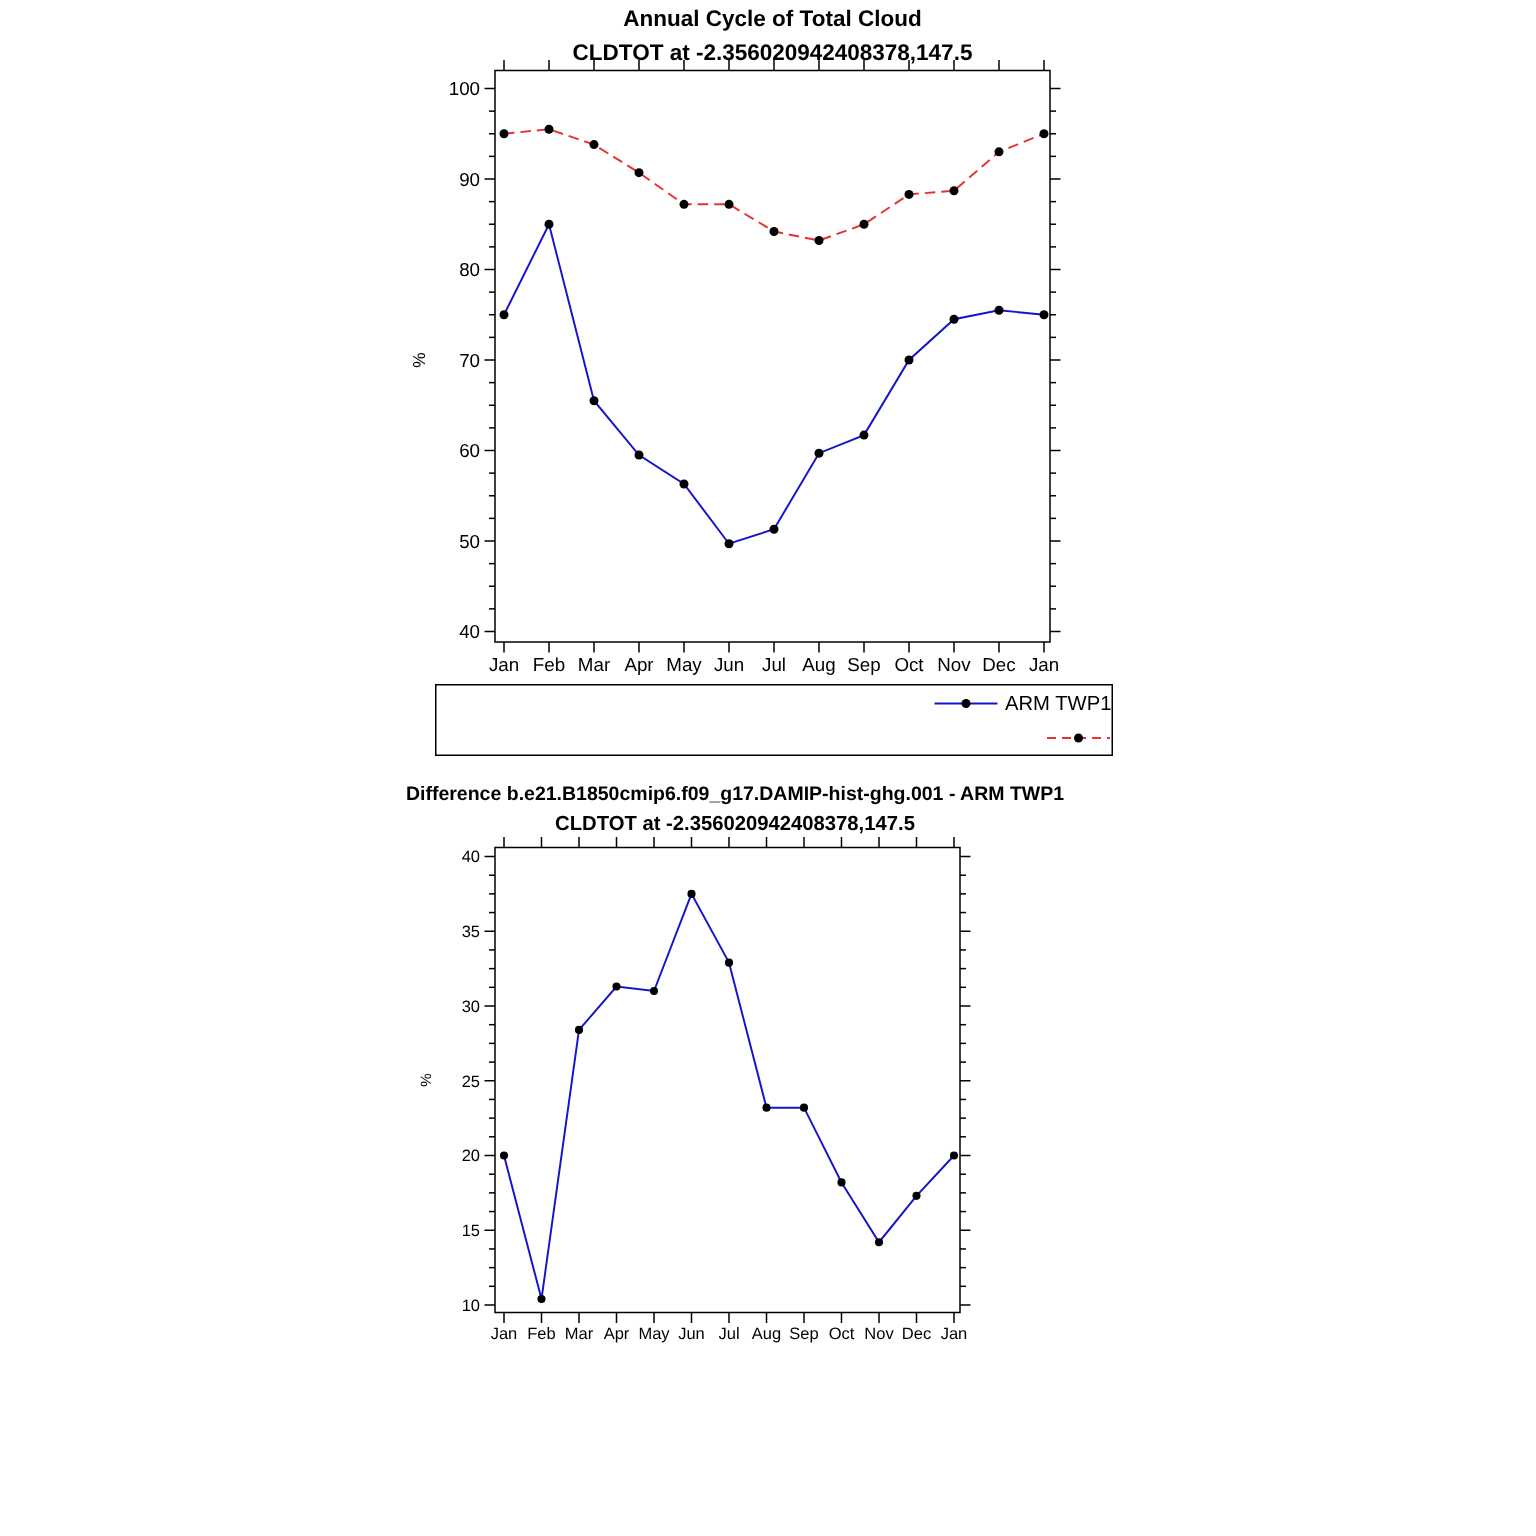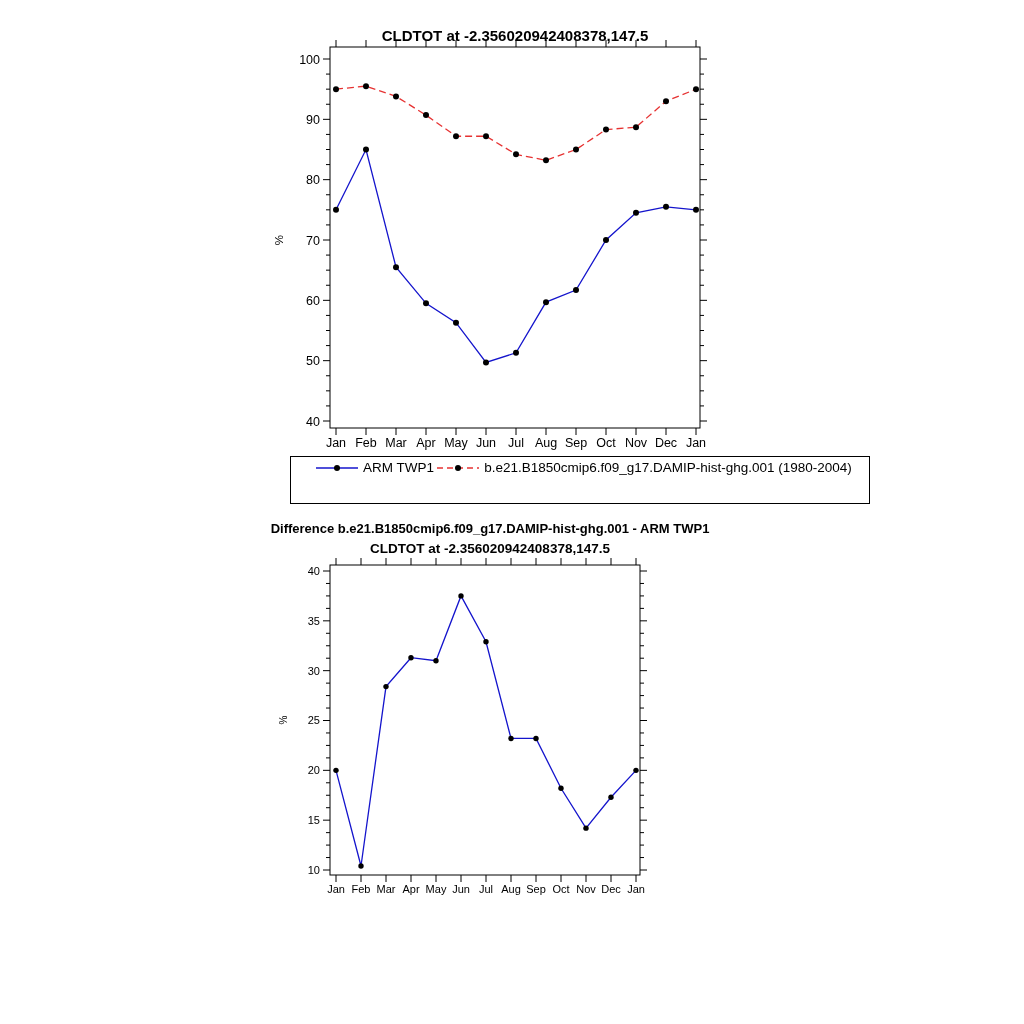--- a/index.html
+++ b/index.html
@@ -4,34 +4,35 @@
 <style>
   html,body{margin:0;padding:0;background:#ffffff;}
   #page{position:relative;width:1024px;height:1024px;background:#ffffff;overflow:hidden;
         font-family:"Liberation Sans","DejaVu Sans",sans-serif;color:#000;}
   .abs{position:absolute;}
   .chart-title{font-weight:bold;text-align:center;}
   .chart-subtitle{font-weight:bold;text-align:center;}
   #top-title{left:250px;top:4px;width:530px;font-size:15px;}
   #top-subtitle{left:250px;top:27px;width:530px;font-size:15px;}
   #top-plot{left:250px;top:40px;width:520px;height:415px;overflow:visible;}
-  #legend-box{left:290px;top:456px;width:580px;height:48px;border:1px solid #000;
-              display:flex;justify-content:center;gap:2px;padding-left:7px;box-sizing:border-box;}
+  #legend-box{left:290px;top:456px;width:452px;height:48px;border:1px solid #000;
+              display:flex;flex-direction:column;justify-content:center;gap:2px;padding-left:7px;box-sizing:border-box;align-items:flex-end;}
   .legend-row{display:flex;align-items:center;gap:4px;height:21px;}
   .legend-label{font-size:13.5px;white-space:nowrap;}
   #bottom-title{left:230px;top:521px;width:520px;font-size:13px;}
   #bottom-subtitle{left:230px;top:541px;width:520px;font-size:13.5px;}
   #bottom-plot{left:250px;top:560px;width:440px;height:335px;overflow:visible;}
   svg text{font-family:"Liberation Sans","DejaVu Sans",sans-serif;}
 </style>
 </head>
 <body>
 
 <div id="page">
 
+  <div id="top-title" class="abs chart-title">Annual Cycle of Total Cloud</div>
   <div id="top-subtitle" class="abs chart-subtitle">CLDTOT at -2.356020942408378,147.5</div>
   <svg id="top-plot" class="abs">
       <rect x="80" y="7" width="370" height="381" fill="none" stroke="#000000" stroke-width="1"></rect>
       <line x1="80" y1="381" x2="73" y2="381" stroke="#000000" stroke-width="1"></line>
       <line x1="450" y1="381" x2="457" y2="381" stroke="#000000" stroke-width="1"></line>
       <text x="70" y="385.5" text-anchor="end" font-size="12.5" fill="#000">40</text>
       <line x1="80" y1="320.6666666666667" x2="73" y2="320.6666666666667" stroke="#000000" stroke-width="1"></line>
       <line x1="450" y1="320.6666666666667" x2="457" y2="320.6666666666667" stroke="#000000" stroke-width="1"></line>
       <text x="70" y="325.1666666666667" text-anchor="end" font-size="12.5" fill="#000">50</text>
       <line x1="80" y1="260.33333333333337" x2="73" y2="260.33333333333337" stroke="#000000" stroke-width="1"></line>
@@ -161,21 +162,20 @@
         <line x1="1" y1="6" x2="43" y2="6" stroke-width="1.3" stroke="#1414cc"></line>
         <circle cx="22" cy="6" r="3" fill="#000000"></circle>
       </svg>
       <span class="legend-label">ARM TWP1</span>
     </div>
     <div class="legend-row">
       <svg width="44" height="12" style="overflow:visible">
         <line x1="1" y1="6" x2="43" y2="6" stroke-width="1.3" stroke="#e63232" stroke-dasharray="6,4"></line>
         <circle cx="22" cy="6" r="3" fill="#000000"></circle>
       </svg>
-      <span class="legend-label">b.e21.B1850cmip6.f09_g17.DAMIP-hist-ghg.001 (1980-2004)</span>
     </div>
   </div>
 
   <div id="bottom-title" class="abs chart-title">Difference b.e21.B1850cmip6.f09_g17.DAMIP-hist-ghg.001 - ARM TWP1</div>
   <div id="bottom-subtitle" class="abs chart-subtitle">CLDTOT at -2.356020942408378,147.5</div>
   <svg id="bottom-plot" class="abs">
       <rect x="80" y="5" width="310" height="310" fill="none" stroke="#000000" stroke-width="1"></rect>
       <line x1="80" y1="310" x2="73" y2="310" stroke="#000000" stroke-width="1"></line>
       <line x1="390" y1="310" x2="397" y2="310" stroke="#000000" stroke-width="1"></line>
       <text x="70" y="313.96" text-anchor="end" font-size="11" fill="#000">10</text>

